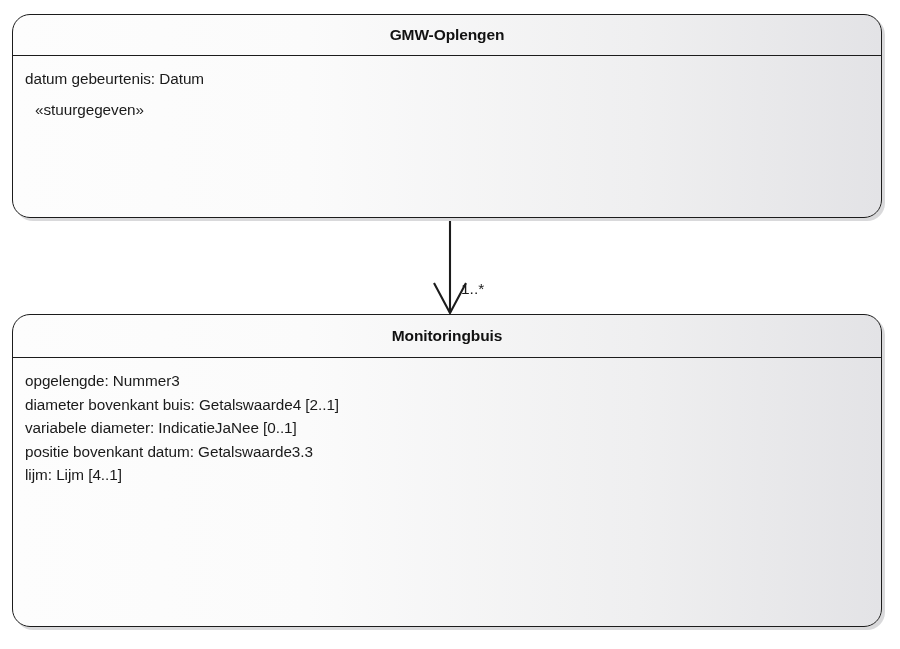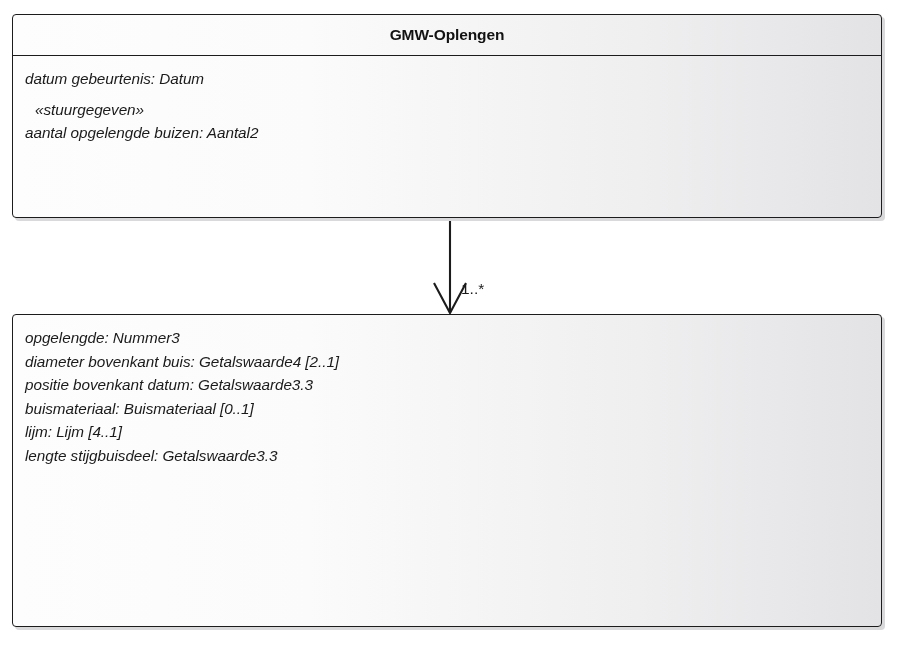--- a/index.html
+++ b/index.html
@@ -22,21 +22,21 @@
     inset: 0;
     width: 900px;
     height: 649px;
   }
 
   
   .uml-class {
     position: absolute;
     box-sizing: border-box;
     border: 1.6px solid #1c1c1c;
-    border-radius: 4px;
+    border-radius: 18px;
     background: linear-gradient(to right, #fdfdfd 0%, #fbfbfb 34%, #efeff0 72%, #e3e3e6 100%);
     box-shadow: 3px 3px 0 0 rgba(160,160,165,0.40);
     overflow: hidden;
   }
 
   .uml-header {
     box-sizing: border-box;
     display: flex;
     align-items: center;
     justify-content: center;
@@ -52,21 +52,20 @@
     box-sizing: border-box;
     padding: 11px 0 10px 12px;
   }
 
   .attr-line {
     font-size: 15.3px;
     line-height: 23.6px;
     white-space: nowrap;
     color: #1a1a1a;
     letter-spacing: -0.05px;
-    font-style: italic;
   }
   .attr-line.stereotype {
     padding-left: 10px;
     padding-top: 7px;
   }
 
   
   #class-gmw-oplengen {
     left: 12px;
     top: 14px;
@@ -108,35 +107,36 @@
 
 <div id="diagram-canvas">
 
   <div class="uml-class" id="class-gmw-oplengen">
     <div class="uml-header">
       <span>GMW-Oplengen</span>
     </div>
     <div class="uml-body">
       <div class="attr-line">datum gebeurtenis: Datum</div>
       <div class="attr-line stereotype">«stuurgegeven»</div>
-      <div class="attr-line">aantal opgelengde buizen: Aantal2</div>
     </div>
   </div>
 
   <svg id="association-connector" viewBox="0 0 900 649" xmlns="http://www.w3.org/2000/svg">
     <line x1="450" y1="221" x2="450" y2="313" stroke="#1c1c1c" stroke-width="2.1"></line>
     <polyline points="434,283 450,313 466,283" fill="none" stroke="#1c1c1c" stroke-width="2.1" stroke-linecap="butt" stroke-linejoin="miter"></polyline>
   </svg>
 
   <div id="multiplicity-label">1..*</div>
 
   <div class="uml-class" id="class-monitoringbuis">
+    <div class="uml-header">
+      <span>Monitoringbuis</span>
+    </div>
     <div class="uml-body">
       <div class="attr-line">opgelengde: Nummer3</div>
       <div class="attr-line">diameter bovenkant buis: Getalswaarde4 [2..1]</div>
+      <div class="attr-line">variabele diameter: IndicatieJaNee [0..1]</div>
       <div class="attr-line">positie bovenkant datum: Getalswaarde3.3</div>
-      <div class="attr-line">buismateriaal: Buismateriaal [0..1]</div>
       <div class="attr-line">lijm: Lijm [4..1]</div>
-      <div class="attr-line">lengte stijgbuisdeel: Getalswaarde3.3</div>
     </div>
   </div>
 
 </div>
 
 </body></html>

